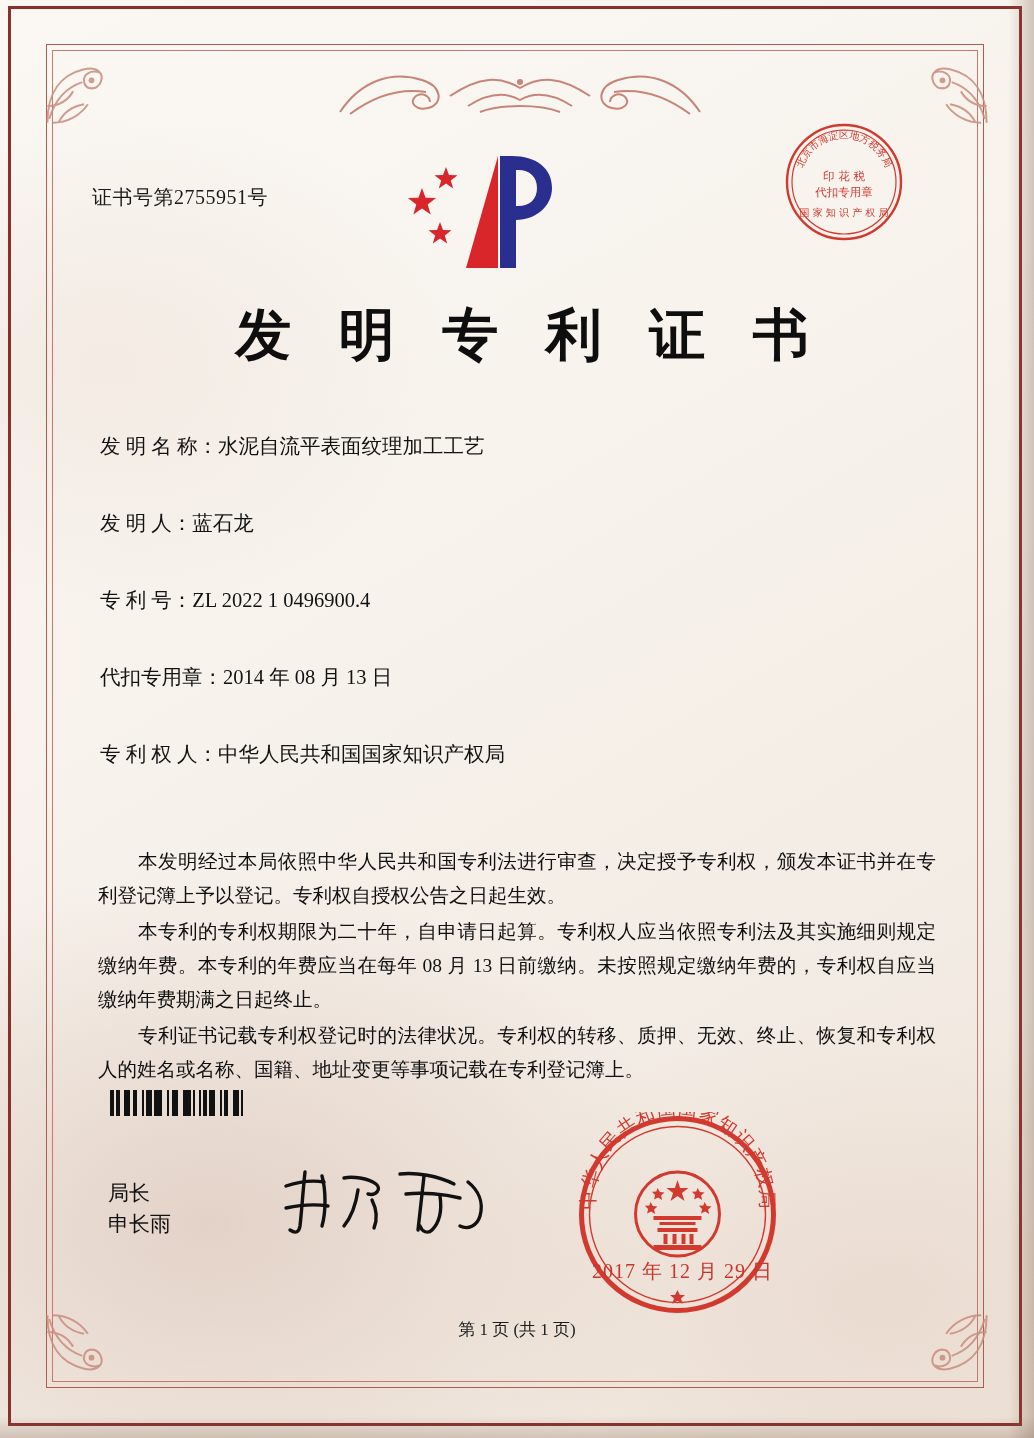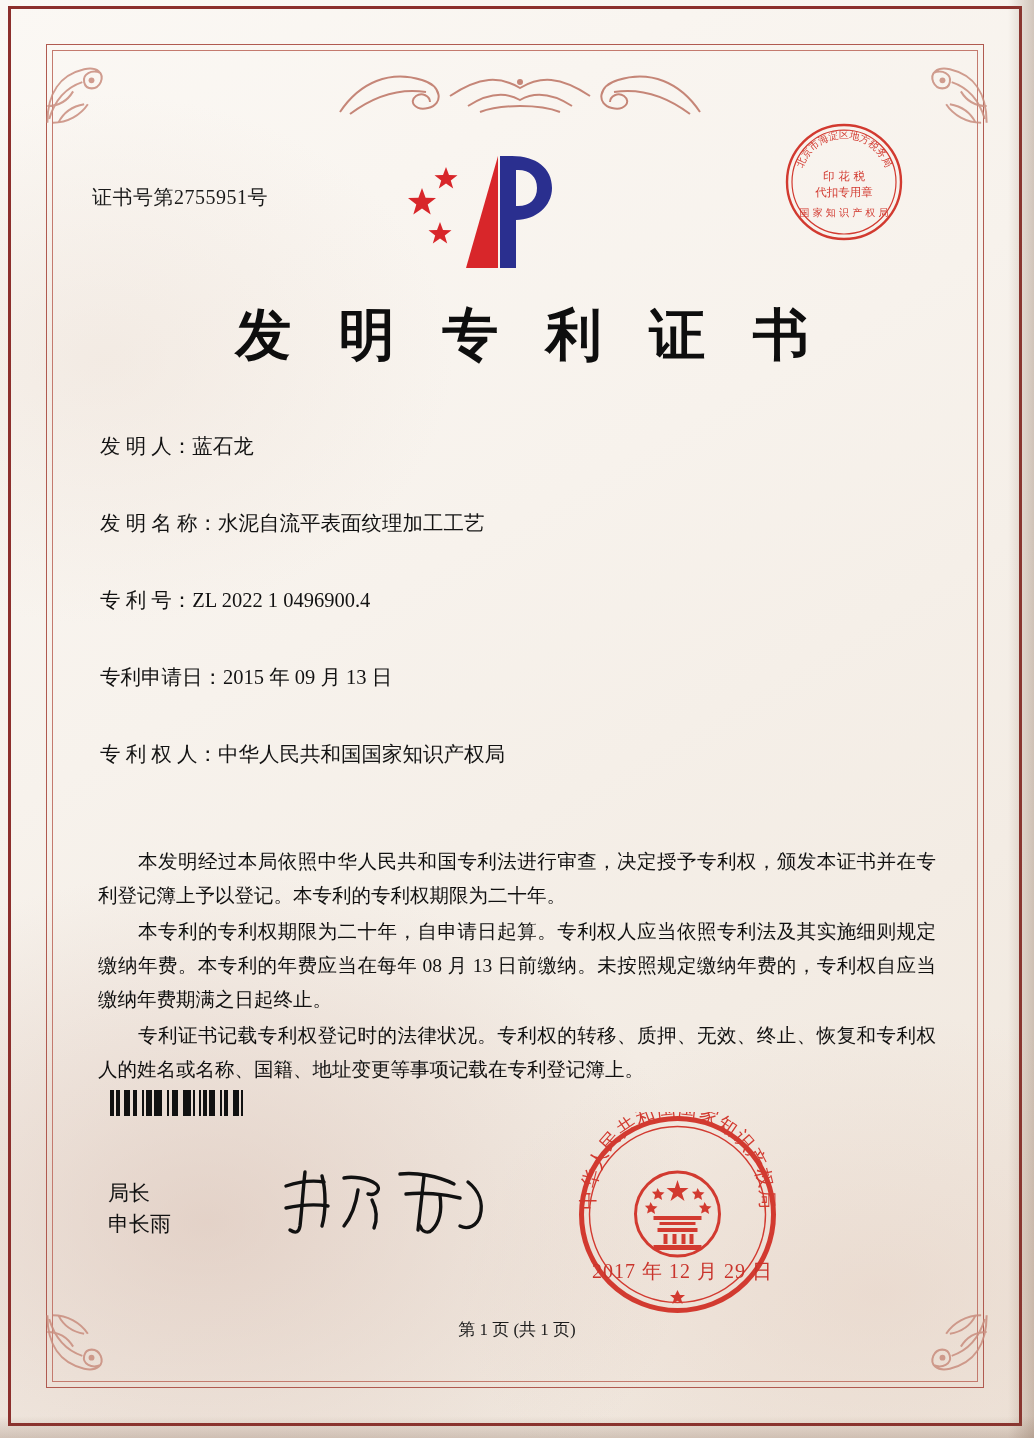--- a/index.html
+++ b/index.html
@@ -340,38 +340,38 @@
       <g fill="#d23a30" font-family="DejaVu Serif, serif" font-size="10" text-anchor="middle">
         <text x="62" y="96">国 家 知 识 产 权 局</text>
       </g>
     </svg>
   </div>
 
   <div class="title">发 明 专 利 证 书</div>
 
   <div class="fields">
     <div class="field-row">
+      <span class="field-label">发 明 名 称：</span><span class="field-value">水泥自流平表面纹理加工工艺</span>
+    </div>
+    <div class="field-row">
       <span class="field-label">发 明 人：</span><span class="field-value">蓝石龙</span>
-    </div>
-    <div class="field-row">
-      <span class="field-label">发 明 名 称：</span><span class="field-value">水泥自流平表面纹理加工工艺</span>
     </div>
     <div class="field-row">
       <span class="field-label">专 利 号：</span><span class="field-value">ZL 2022 1 0496900.4</span>
     </div>
     <div class="field-row">
-      <span class="field-label">专利申请日：</span><span class="field-value">2015 年 09 月 13 日</span>
+      <span class="field-label">代扣专用章：</span><span class="field-value">2014 年 08 月 13 日</span>
     </div>
     <div class="field-row">
       <span class="field-label">专 利 权 人：</span><span class="field-value">中华人民共和国国家知识产权局</span>
     </div>
   </div>
 
   <div class="body-text">
-    <p>本发明经过本局依照中华人民共和国专利法进行审查，决定授予专利权，颁发本证书并在专利登记簿上予以登记。本专利的专利权期限为二十年。</p>
+    <p>本发明经过本局依照中华人民共和国专利法进行审查，决定授予专利权，颁发本证书并在专利登记簿上予以登记。专利权自授权公告之日起生效。</p>
     <p>本专利的专利权期限为二十年，自申请日起算。专利权人应当依照专利法及其实施细则规定缴纳年费。本专利的年费应当在每年 08 月 13 日前缴纳。未按照规定缴纳年费的，专利权自应当缴纳年费期满之日起终止。</p>
     <p>专利证书记载专利权登记时的法律状况。专利权的转移、质押、无效、终止、恢复和专利权人的姓名或名称、国籍、地址变更等事项记载在专利登记簿上。</p>
   </div>
 
   <div class="barcode">
       <i style="width:4px;background:#111"></i>
       <i style="width:2px;background:transparent"></i>
       <i style="width:2px;background:#111"></i>
       <i style="width:2px;background:#111"></i>
       <i style="width:2px;background:transparent"></i>

